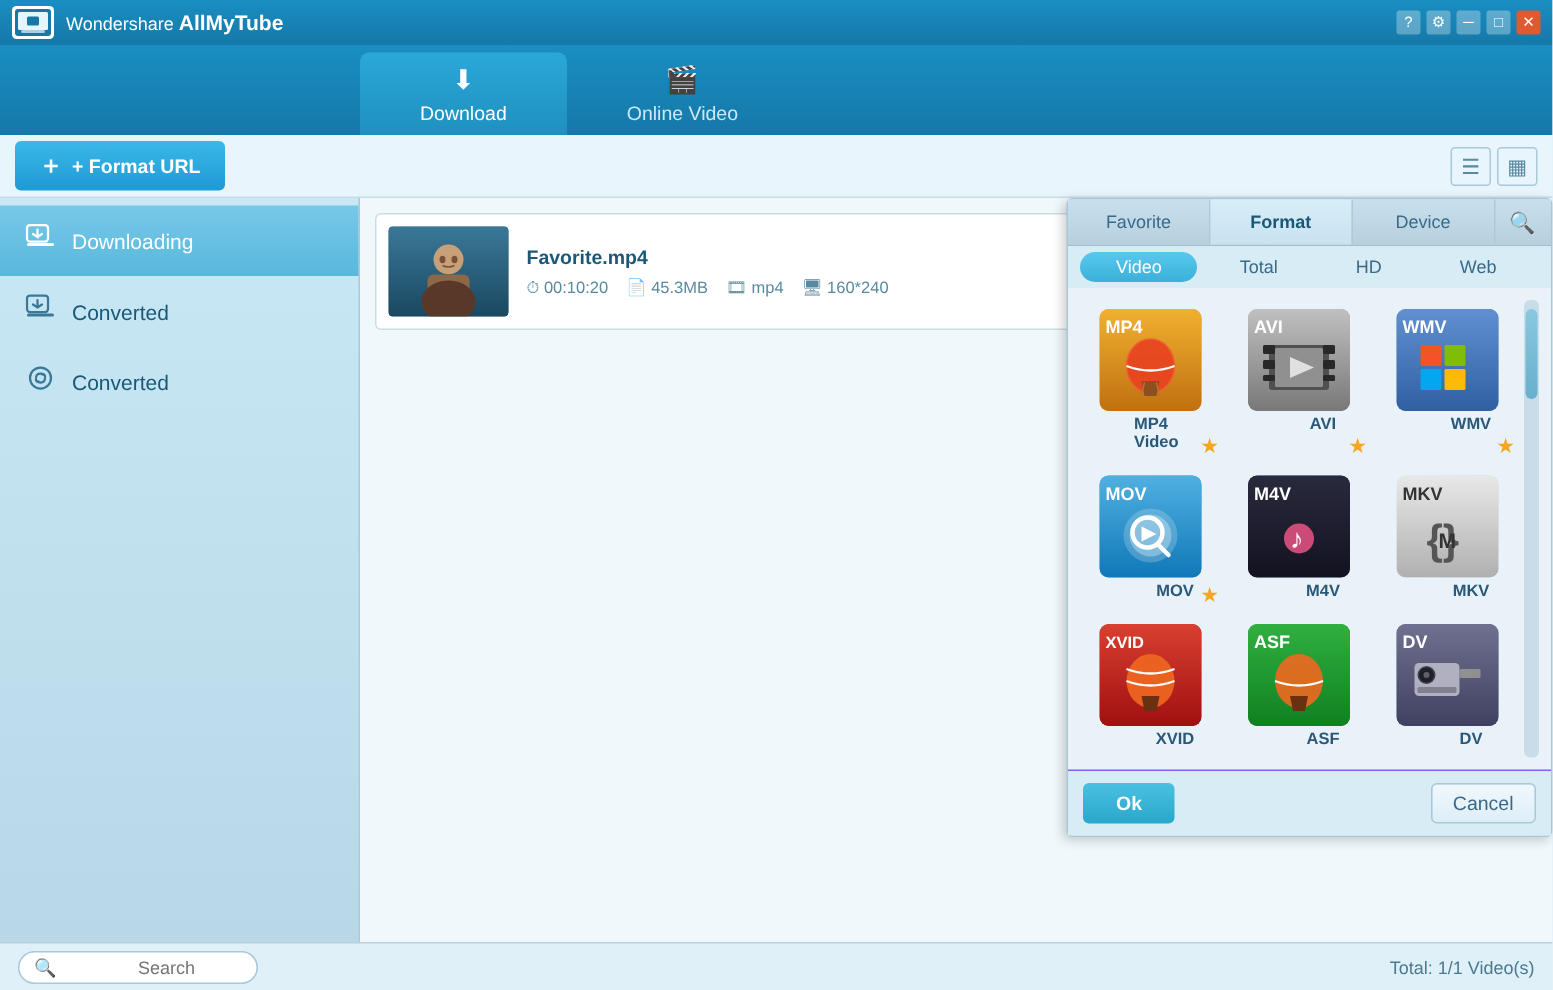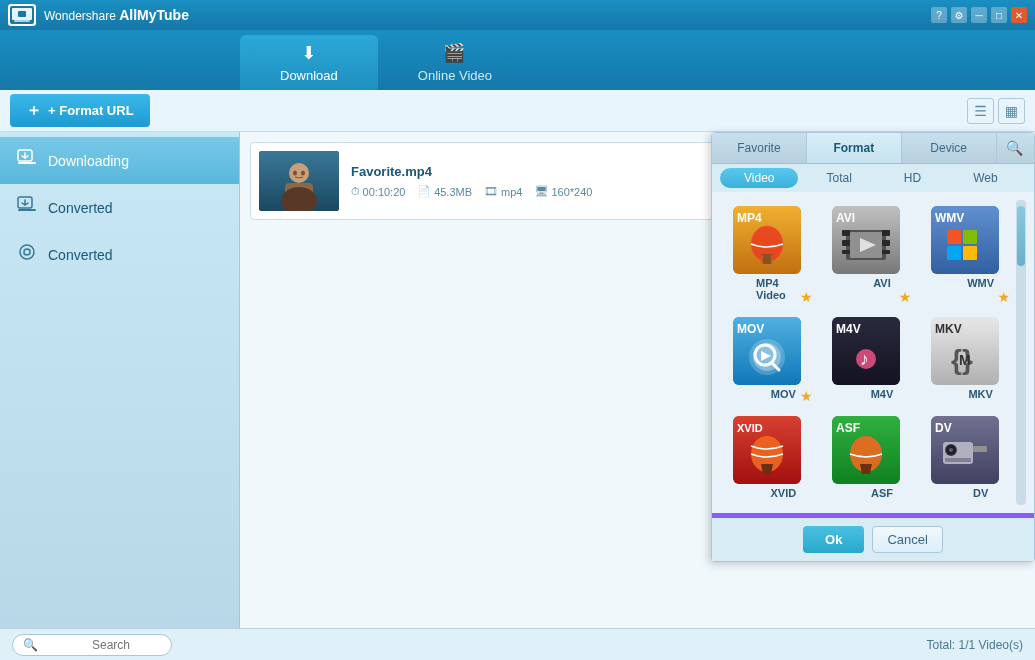--- a/index.html
+++ b/index.html
@@ -376,25 +376,25 @@
       background: linear-gradient(to bottom, #8ac8e0, #68b0cc);
       border-radius: 4px;
       margin: 1px;
       position: absolute;
       top: 5px;
     }
 
     
     .panel-footer {
       display: flex;
-      justify-content: center;
+      justify-content: space-between;
       gap: 8px;
       padding: 8px 10px;
       background: #d8ecf6;
-      border-top: 5px solid #8b5cf6;
+      border-top: 1px solid #8b5cf6;
     }
     .ok-btn {
       background: linear-gradient(to bottom, #4ac0e0, #28a8cc);
       color: #fff;
       border: none;
       border-radius: 4px;
       padding: 5px 22px;
       font-size: 13px;
       cursor: pointer;
       font-weight: bold;

